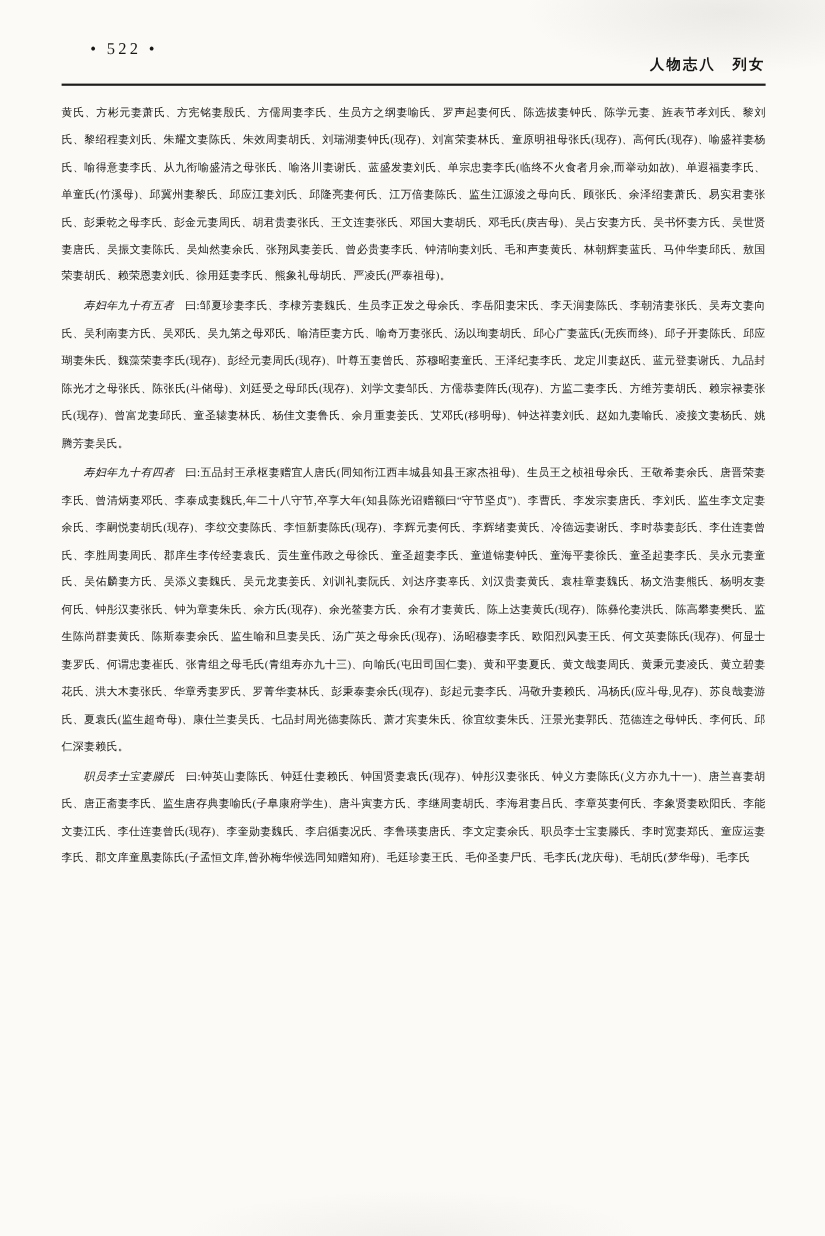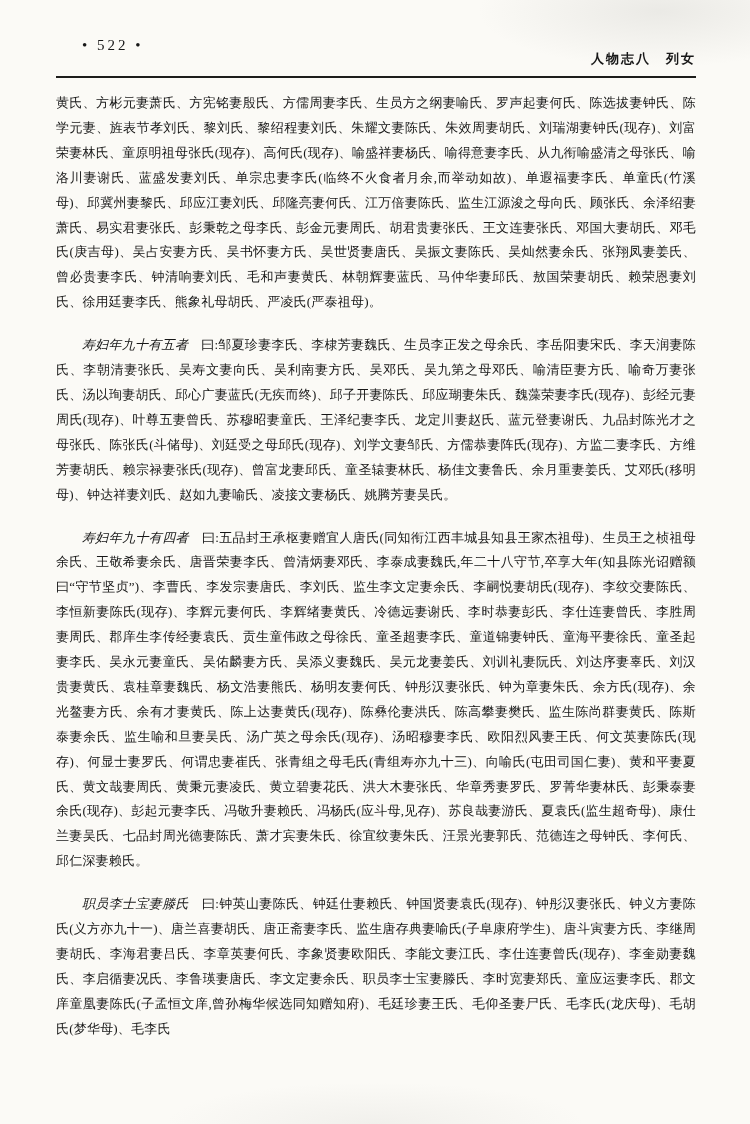--- a/index.html
+++ b/index.html
@@ -50,28 +50,28 @@
     border: none;
     border-top: 2.2px solid #1d1d1b;
     height: 0;
   }
   .body-text {
     margin-top: 13px;
   }
   .body-text p {
     margin: 0;
     padding: 0;
-    font-size: 13px;
+    font-size: 10px;
     line-height: 24.9px;
     text-align: justify;
     letter-spacing: 0.2px;
     word-break: break-all;
   }
   .body-text p + p {
-    margin-top: 18px;
+    margin-top: 2px;
   }
   .body-text p.indented {
     text-indent: 2em;
   }
   .lead {
     font-style: italic;
     font-weight: 500;
     margin-right: 1em;
   }
 </style>

